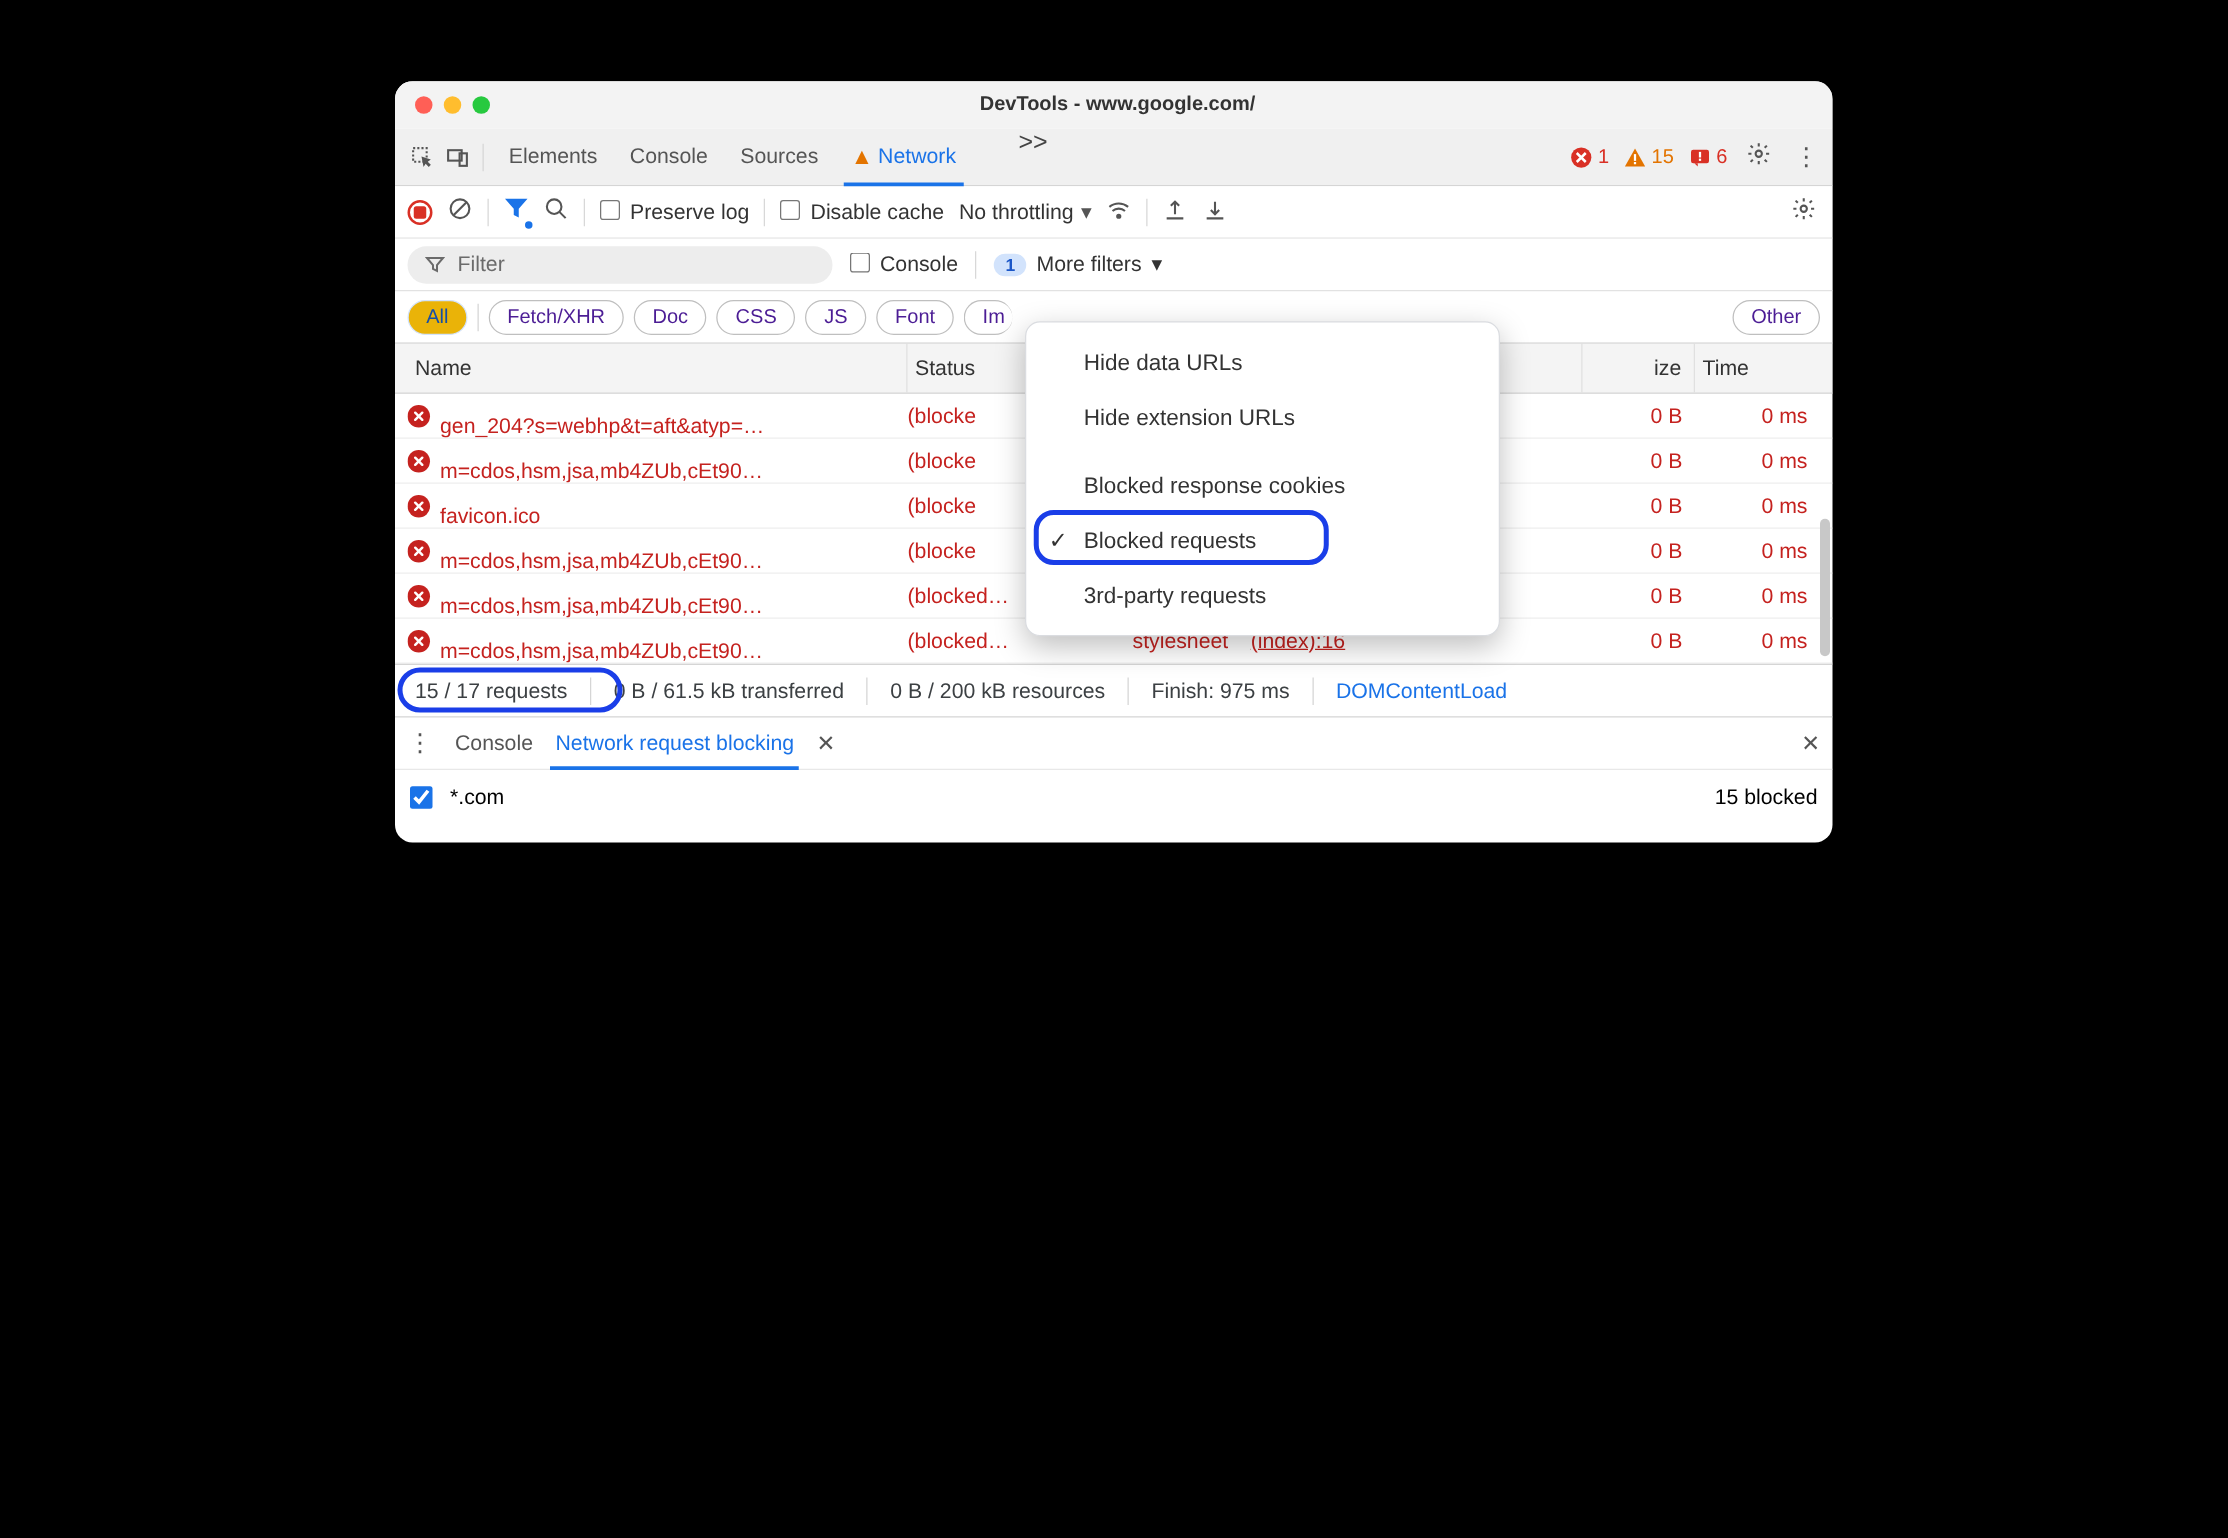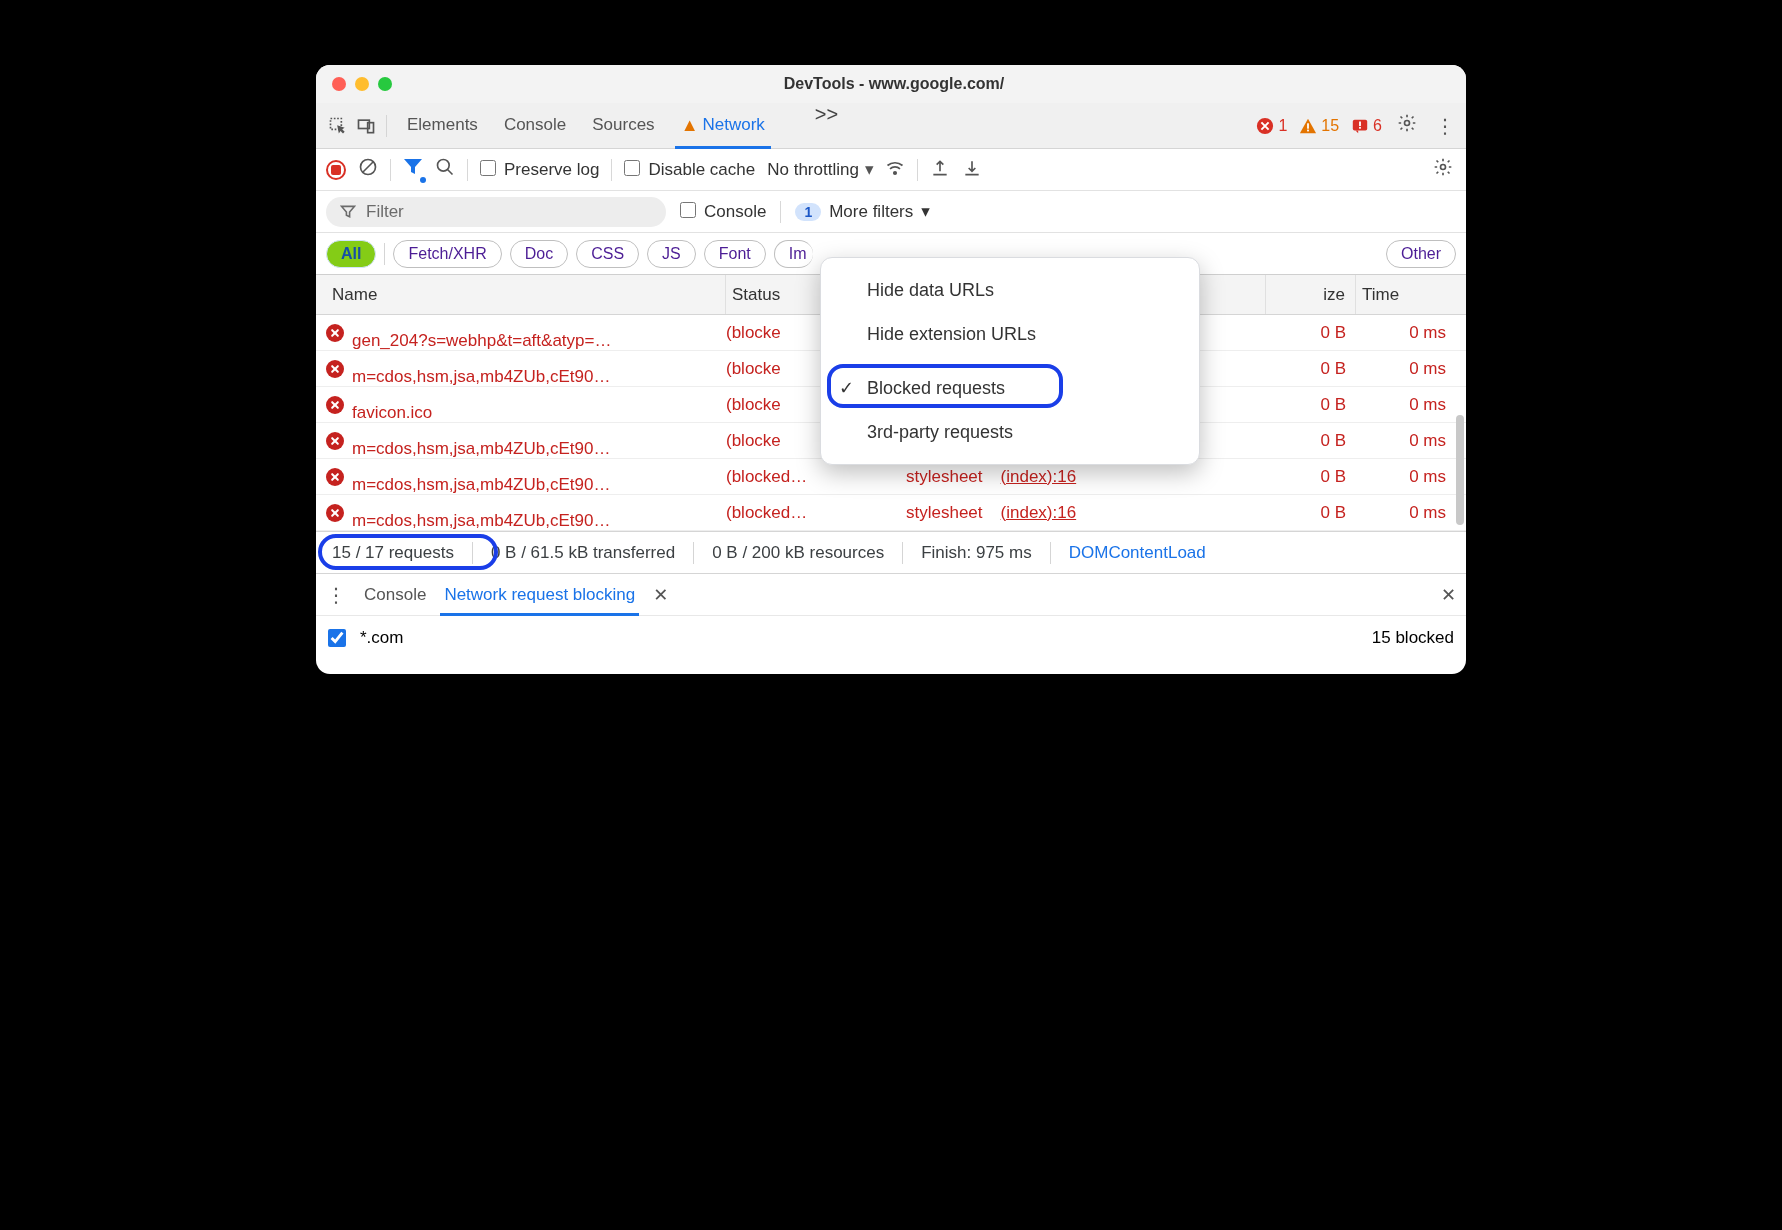--- a/index.html
+++ b/index.html
@@ -96,21 +96,21 @@
 
   
   .chips-row {
     height:42px; display:flex; align-items:center; padding:0 10px; gap:8px;
     background:#fff; border-bottom:1px solid #cfcfcf;
   }
   .chip {
     border:1px solid #bfbfbf; border-radius:16px; padding:4px 14px;
     font-size:16px; color:#4c1d95; background:#fff;
   }
-  .chip.active { background:#84cc16; border-color:#d2e3fc; color:#164ea6;font-weight:bold; }
+  .chip.active { background:#eab308; border-color:#d2e3fc; color:#164ea6; }
   .chips-row .sep { width:1px; height:22px; background:#d5d5d5; }
   .chips-row .gap { flex:1; }
 
   
   .grid-header, .grid-row {
     display:grid;
     grid-template-columns: 400px 180px 1fr 90px 100px;
     align-items:center;
     padding: 0 10px;
     font-size:17px;
@@ -474,20 +474,21 @@
       <div class="flex"></div>
       <span>15 blocked</span>
     </div>
     <div style="height:14px"></div>
   </div>
 
   <div class="dropdown">
     <div class="item">Hide data URLs</div>
     <div class="item">Hide extension URLs</div>
     <div class="sepline"></div>
+    <div class="item">Blocked response cookies</div>
     <div class="wrap">
       <div class="item">
         <span class="check">✓</span>
         <span>Blocked requests</span>
       </div>
       <div class="ann2"></div>
     </div>
     <div class="item">3rd-party requests</div>
   </div>
 

